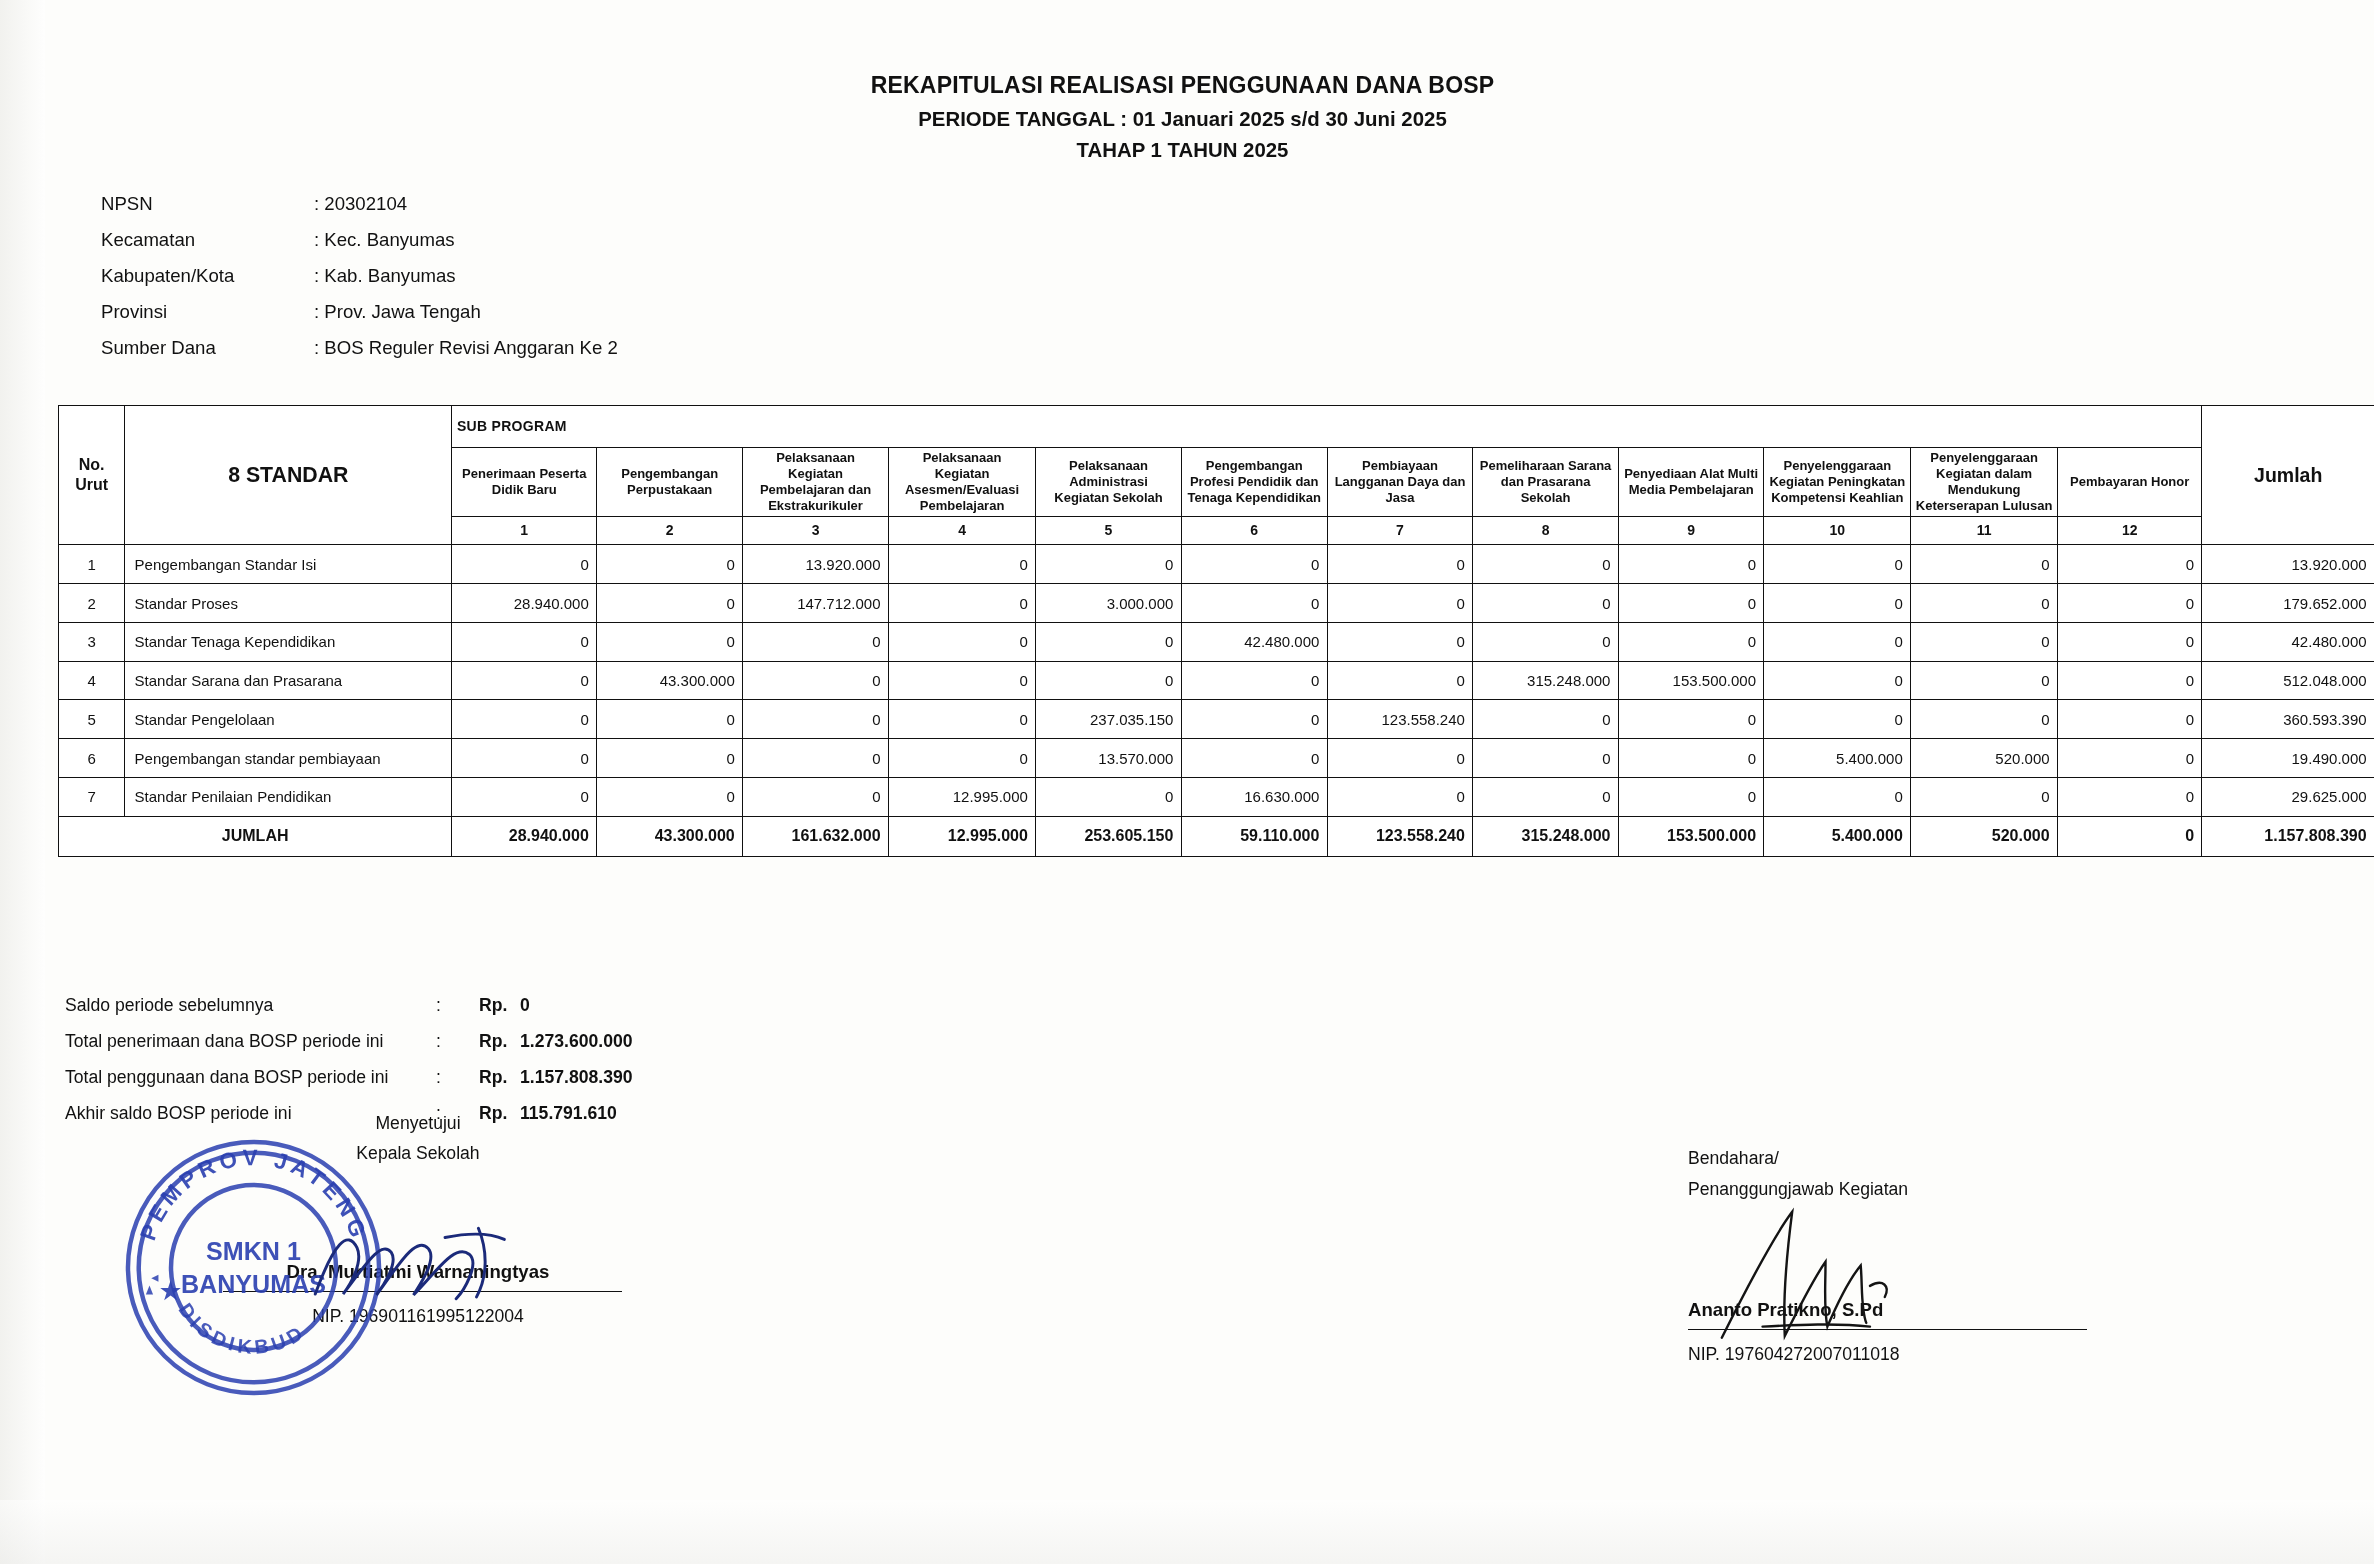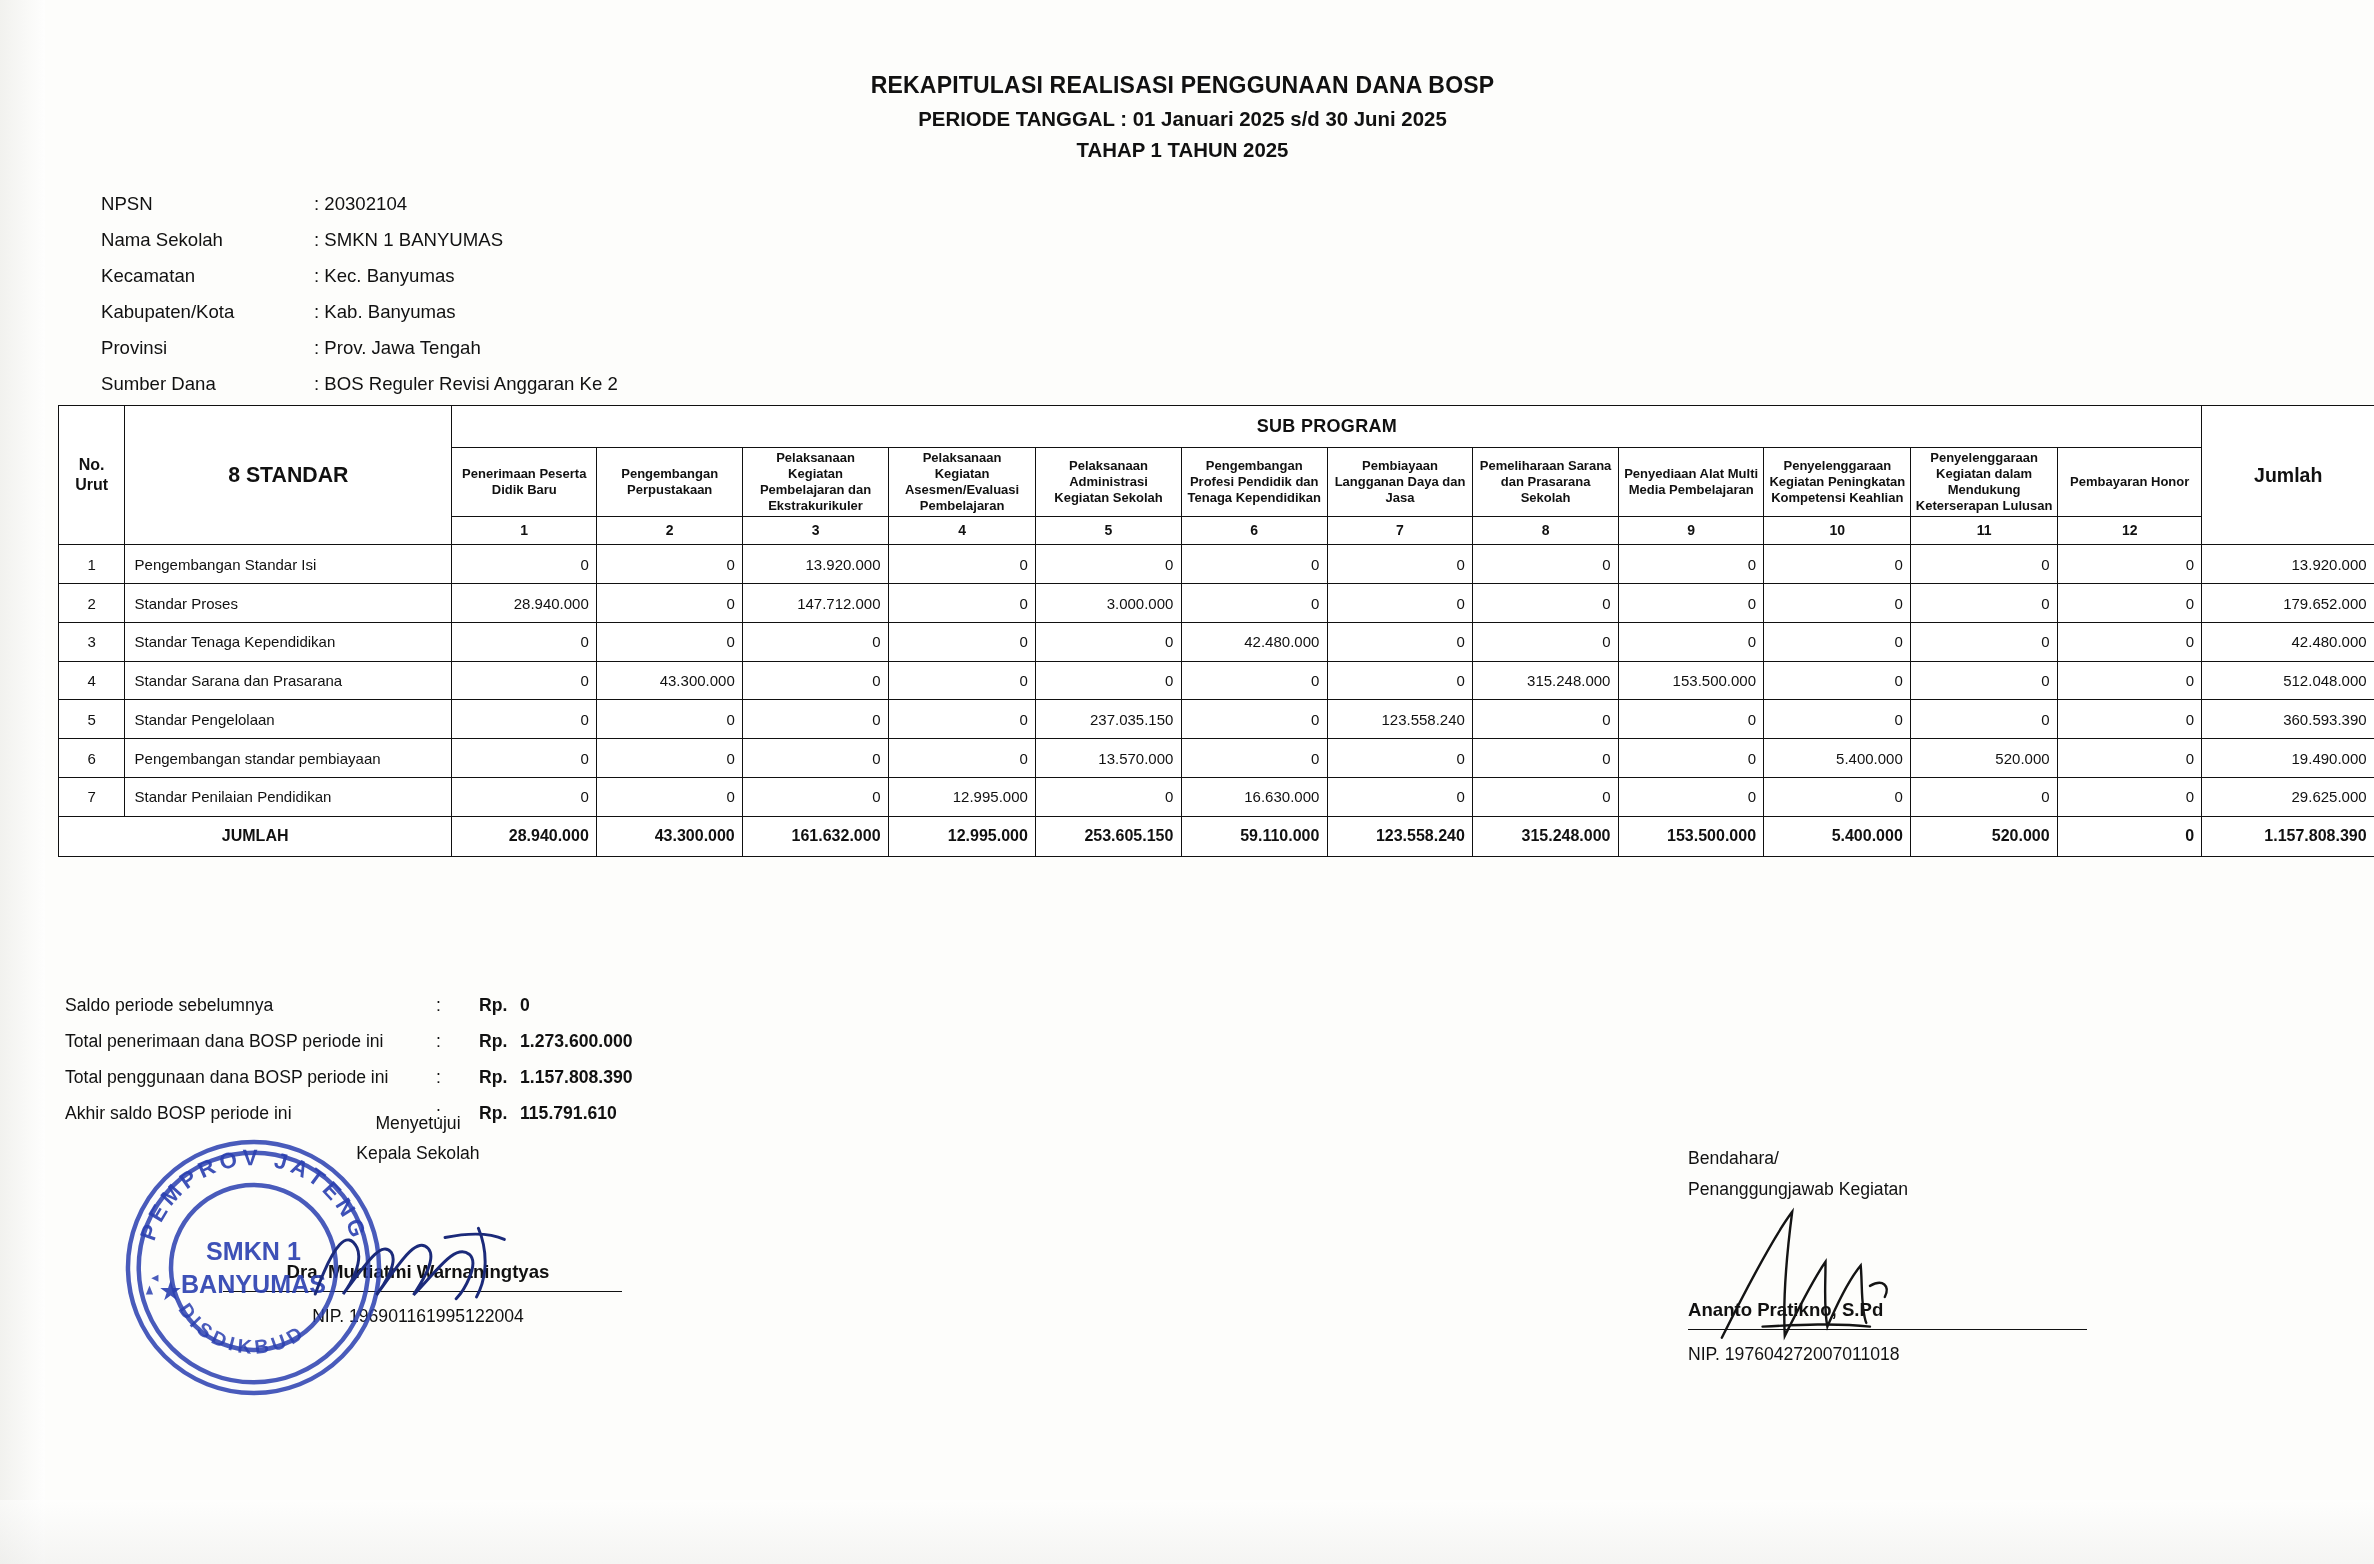--- a/index.html
+++ b/index.html
@@ -81,22 +81,22 @@
     border-collapse: collapse;
     font-size: 14px;
     background: #fff;
   }
   table.main th, table.main td {
     border: 1.3px solid #111;
     padding: 1.9px 4.6px;
     vertical-align: middle;
   }
   .subprogram-head {
-    text-align: center;
-    font-size: 18px;
+    text-align: left;
+    font-size: 14px;
     font-weight: bold;
     letter-spacing: 0.3px;
     height: 37px;
   }
   .col-no {
     width: 58px;
     text-align: center;
     font-size: 16px;
     font-weight: bold;
     line-height: 20.4px;
@@ -221,24 +221,20 @@
   <div class="title-block">
     <div class="title-main">REKAPITULASI REALISASI PENGGUNAAN DANA BOSP</div>
     <div class="title-sub">PERIODE TANGGAL : 01 Januari 2025 s/d 30 Juni 2025</div>
     <div class="title-sub2">TAHAP 1 TAHUN 2025</div>
   </div>
 
   <div class="meta">
     <div class="meta-row">
       <div class="meta-label">NPSN</div>
       <div class="meta-value">: 20302104</div>
-    </div>
-    <div class="meta-row">
-      <div class="meta-label">Nama Sekolah</div>
-      <div class="meta-value">: SMKN 1 BANYUMAS</div>
     </div>
     <div class="meta-row">
       <div class="meta-label">Kecamatan</div>
       <div class="meta-value">: Kec. Banyumas</div>
     </div>
     <div class="meta-row">
       <div class="meta-label">Kabupaten/Kota</div>
       <div class="meta-value">: Kab. Banyumas</div>
     </div>
     <div class="meta-row">

